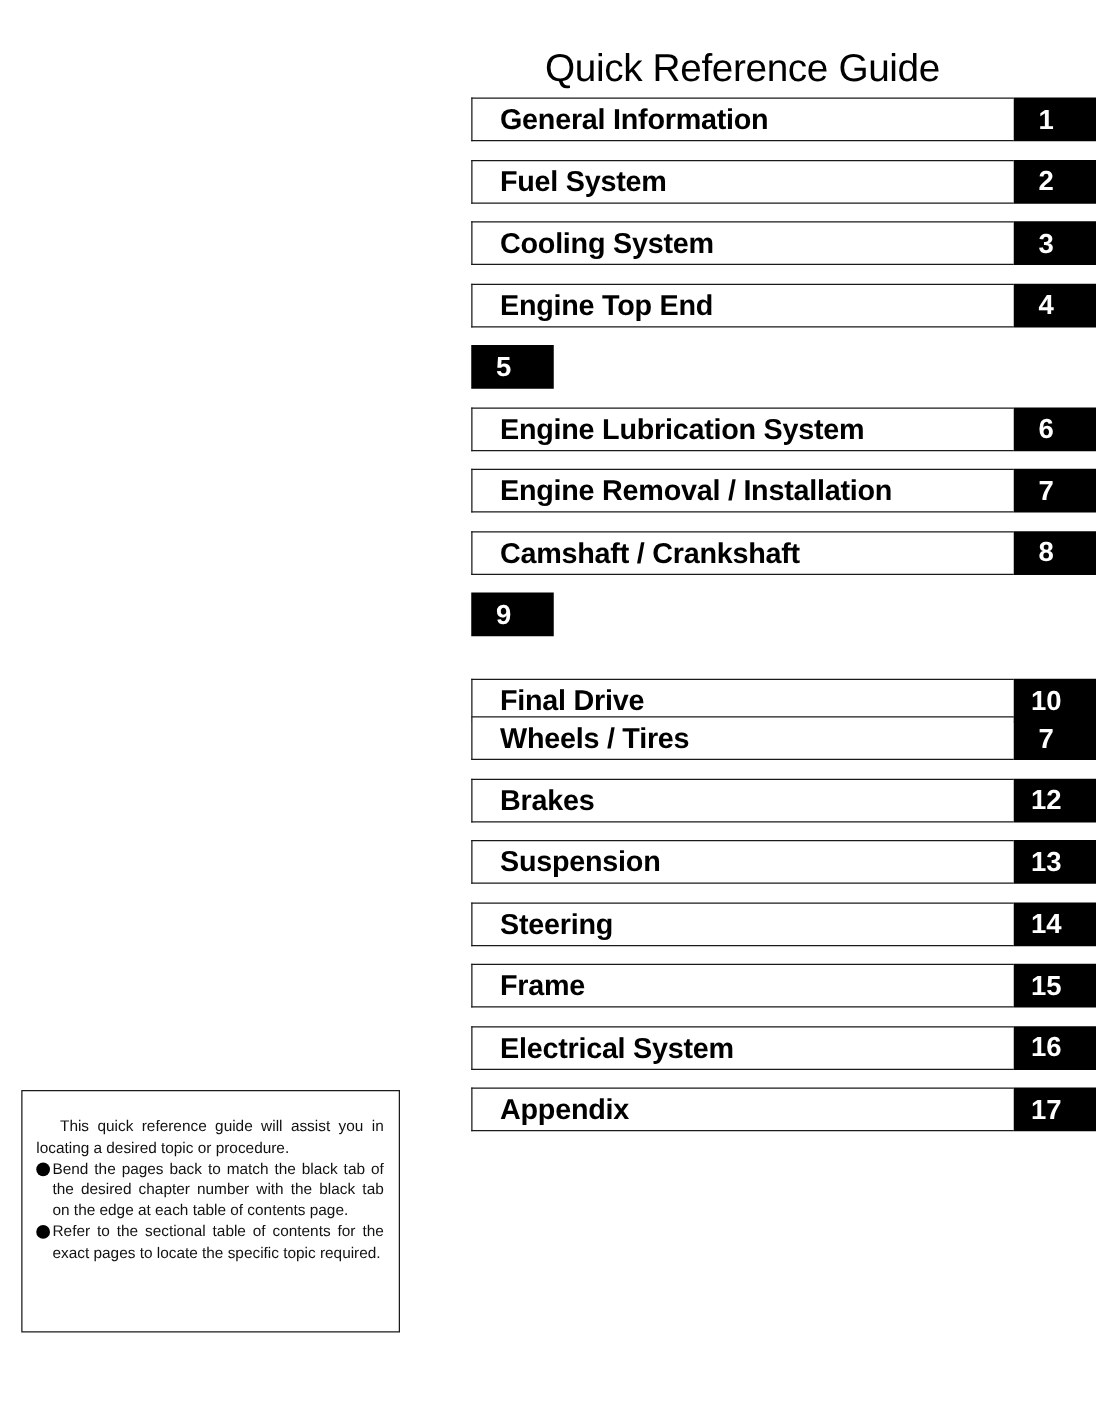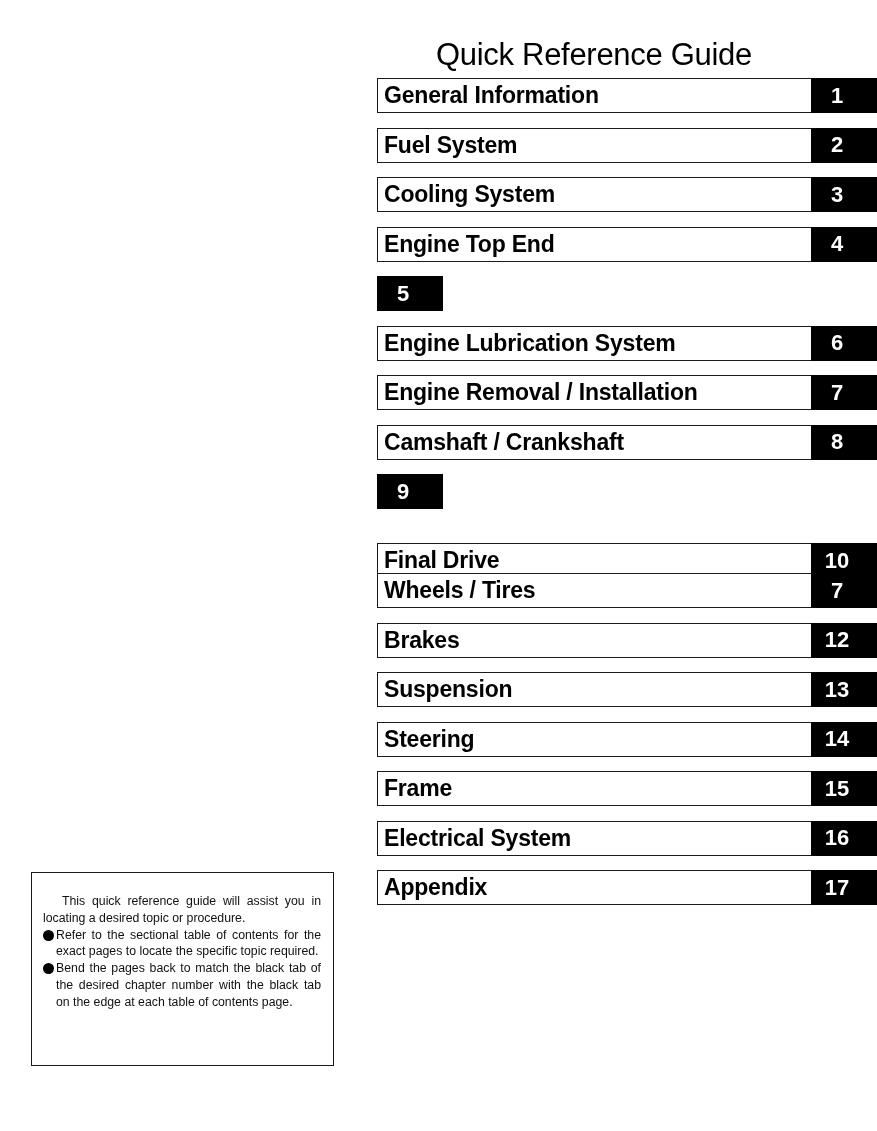--- a/index.html
+++ b/index.html
@@ -44,21 +44,21 @@
     }
     .toc-label-box {
       width: 434px;
       height: 35px;
       box-sizing: border-box;
       border: 1.3px solid #1a1a1a;
       border-right: none;
       background: #fff;
       display: flex;
       align-items: center;
-      padding-left: 6px;
+      padding-left: 22px;
       text-align: center;
     }
     .toc-label {
       font-family: "Liberation Sans", sans-serif;
       font-weight: bold;
       font-size: 23px;
       letter-spacing: -0.2px;
       color: #000;
       white-space: nowrap;
     }
@@ -74,21 +74,21 @@
       padding-right: 14px;
     }
     .toc-num {
       font-family: "Liberation Sans", sans-serif;
       font-weight: bold;
       font-size: 22px;
       color: #fff;
     }
     .info-box {
       position: absolute;
-      left: 31px;
+      left: 17px;
       top: 872px;
       width: 303px;
       height: 194px;
       box-sizing: border-box;
       border: 1.3px solid #1a1a1a;
       padding: 20px 12px 0 11px;
       font-family: "Liberation Sans", sans-serif;
       font-size: 12.3px;
       line-height: 16.8px;
       color: #111;
@@ -255,19 +255,19 @@
     <div class="toc-tab">
         <span class="toc-num">17</span>
       </div>
   </div>
 </div>
 
 <div class="info-box">
   <p class="info-intro">This quick reference guide will assist you in locating a desired topic or procedure.</p>
   <p class="info-bullet">
     <span class="bullet-icon"><span></span></span>
-    <span class="bullet-text">Refer to the sectional table of contents for the exact pages to locate the specific topic required.</span>
+    <span class="bullet-text">Bend the pages back to match the black tab of the desired chapter number with the black tab on the edge at each table of contents page.</span>
   </p>
   <p class="info-bullet">
     <span class="bullet-icon"><span></span></span>
-    <span class="bullet-text">Bend the pages back to match the black tab of the desired chapter number with the black tab on the edge at each table of contents page.</span>
+    <span class="bullet-text">Refer to the sectional table of contents for the exact pages to locate the specific topic required.</span>
   </p>
 </div>
 
 </body></html>

